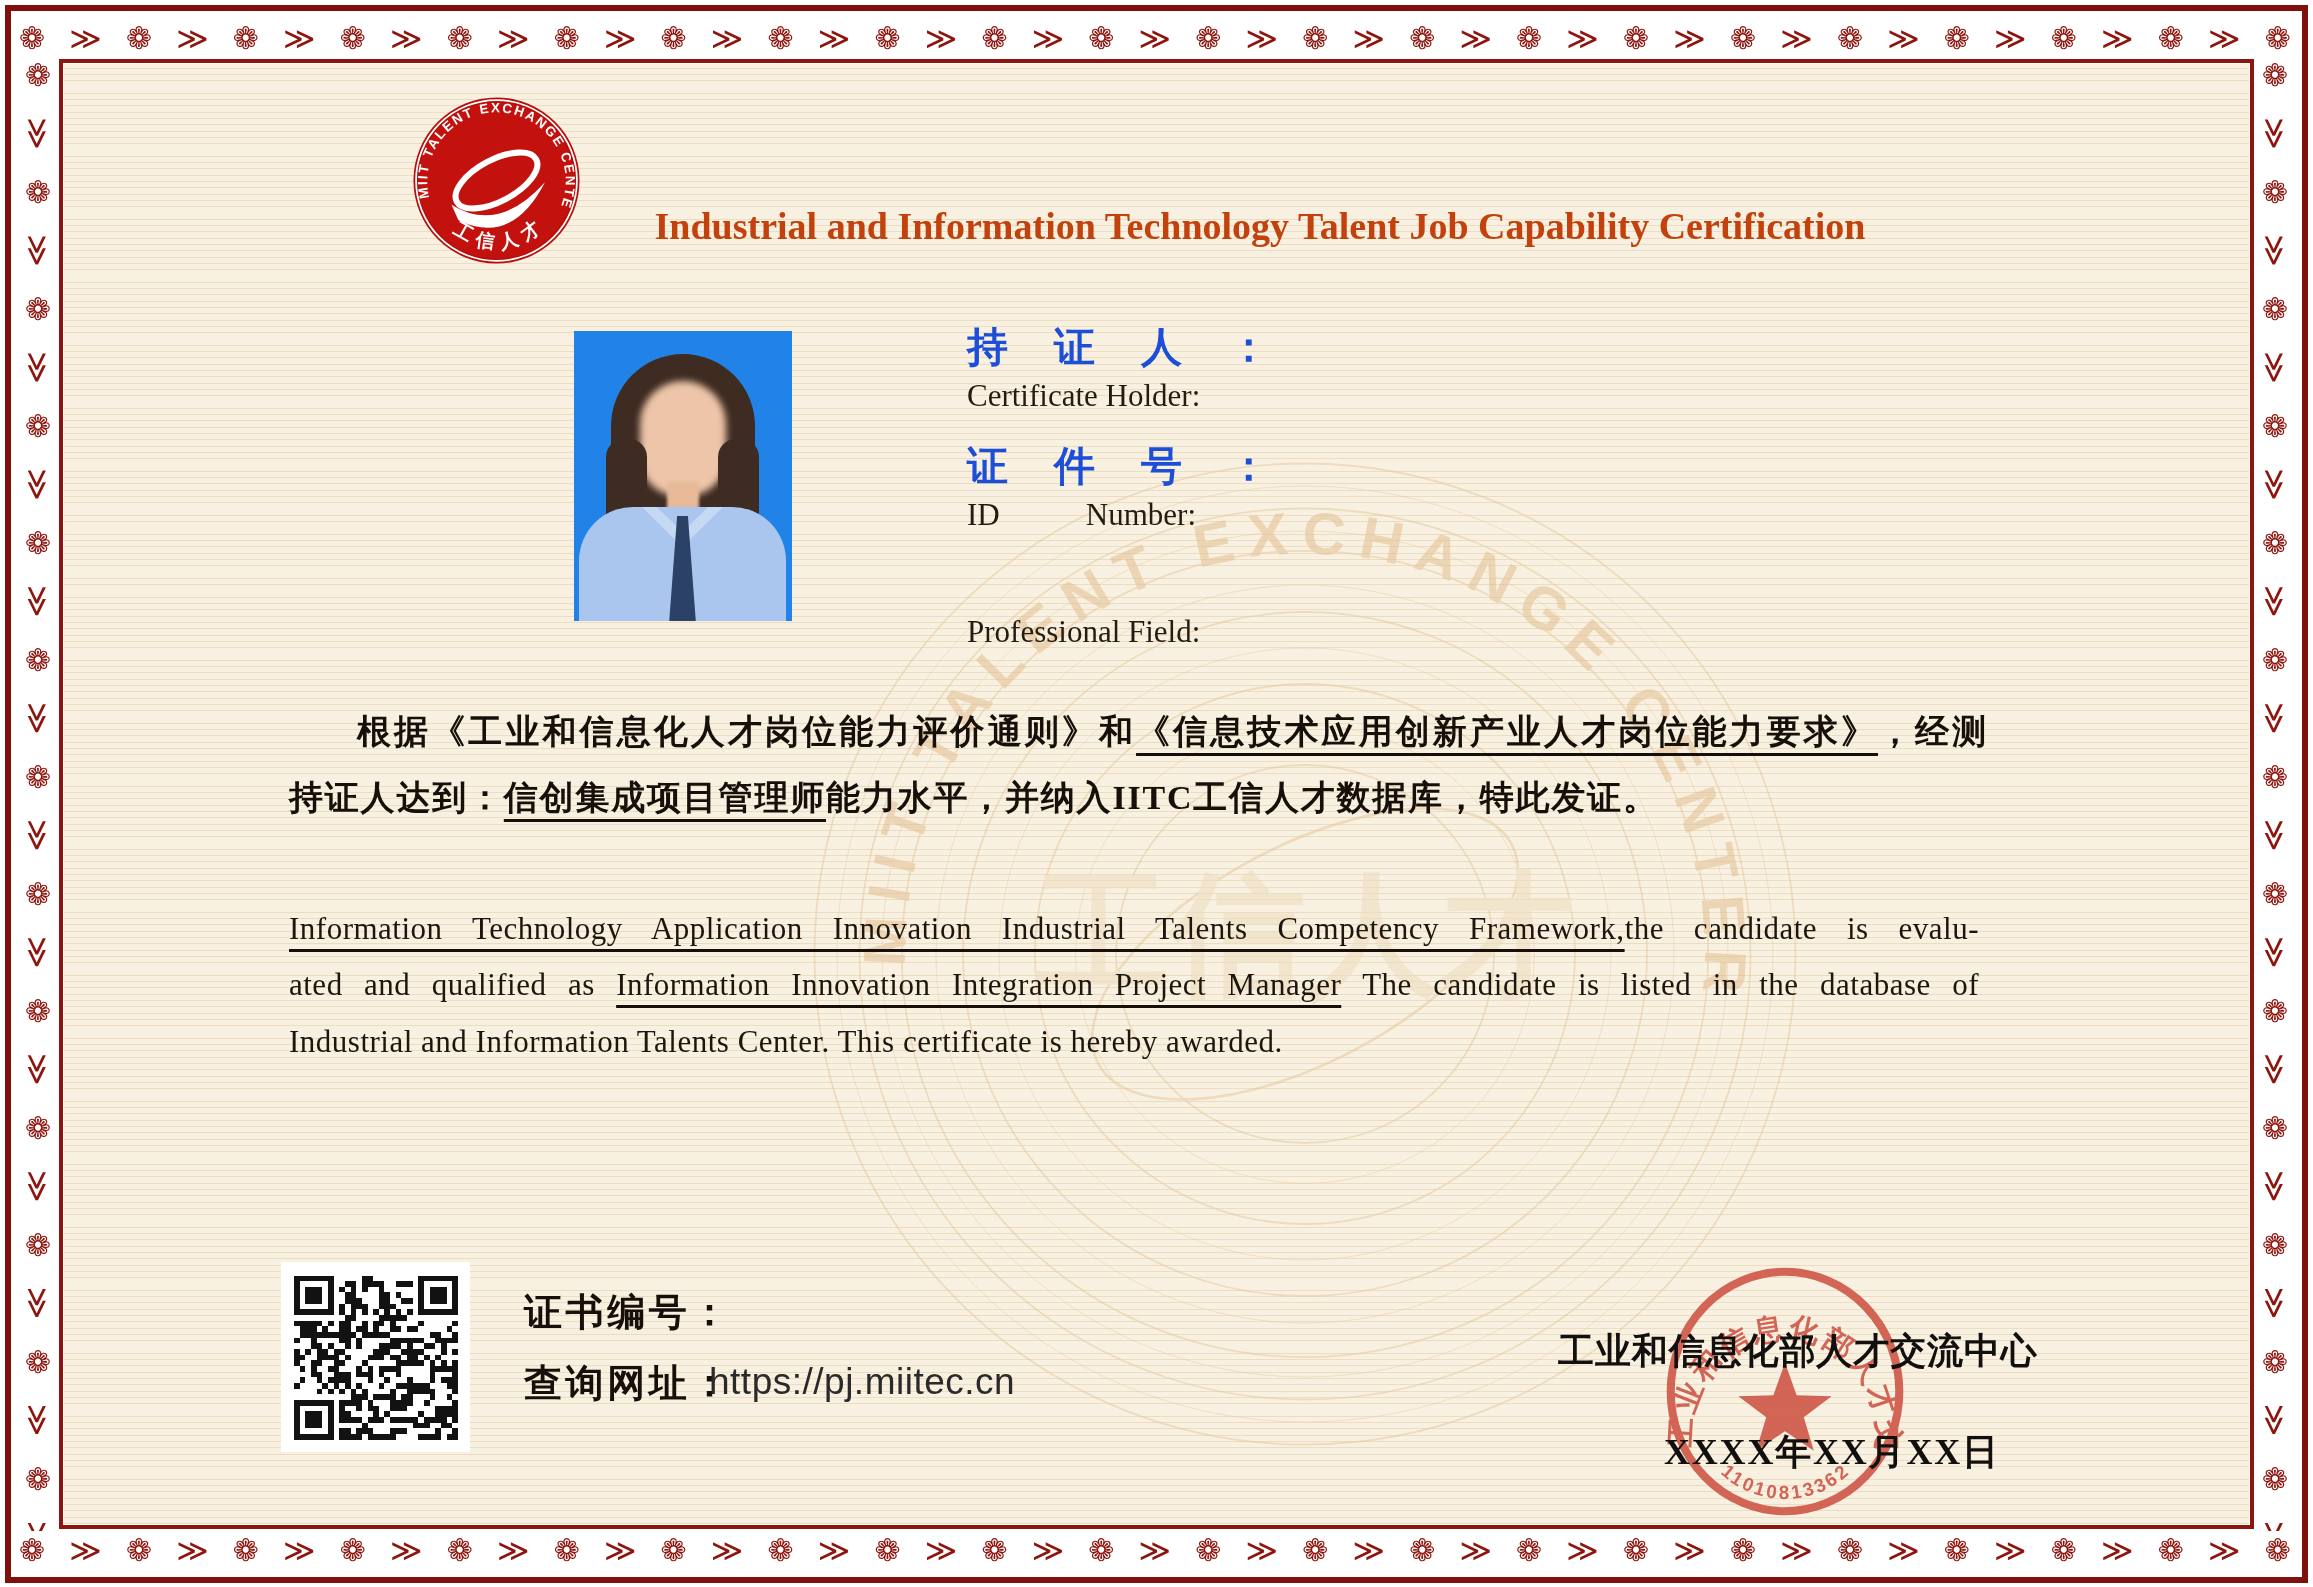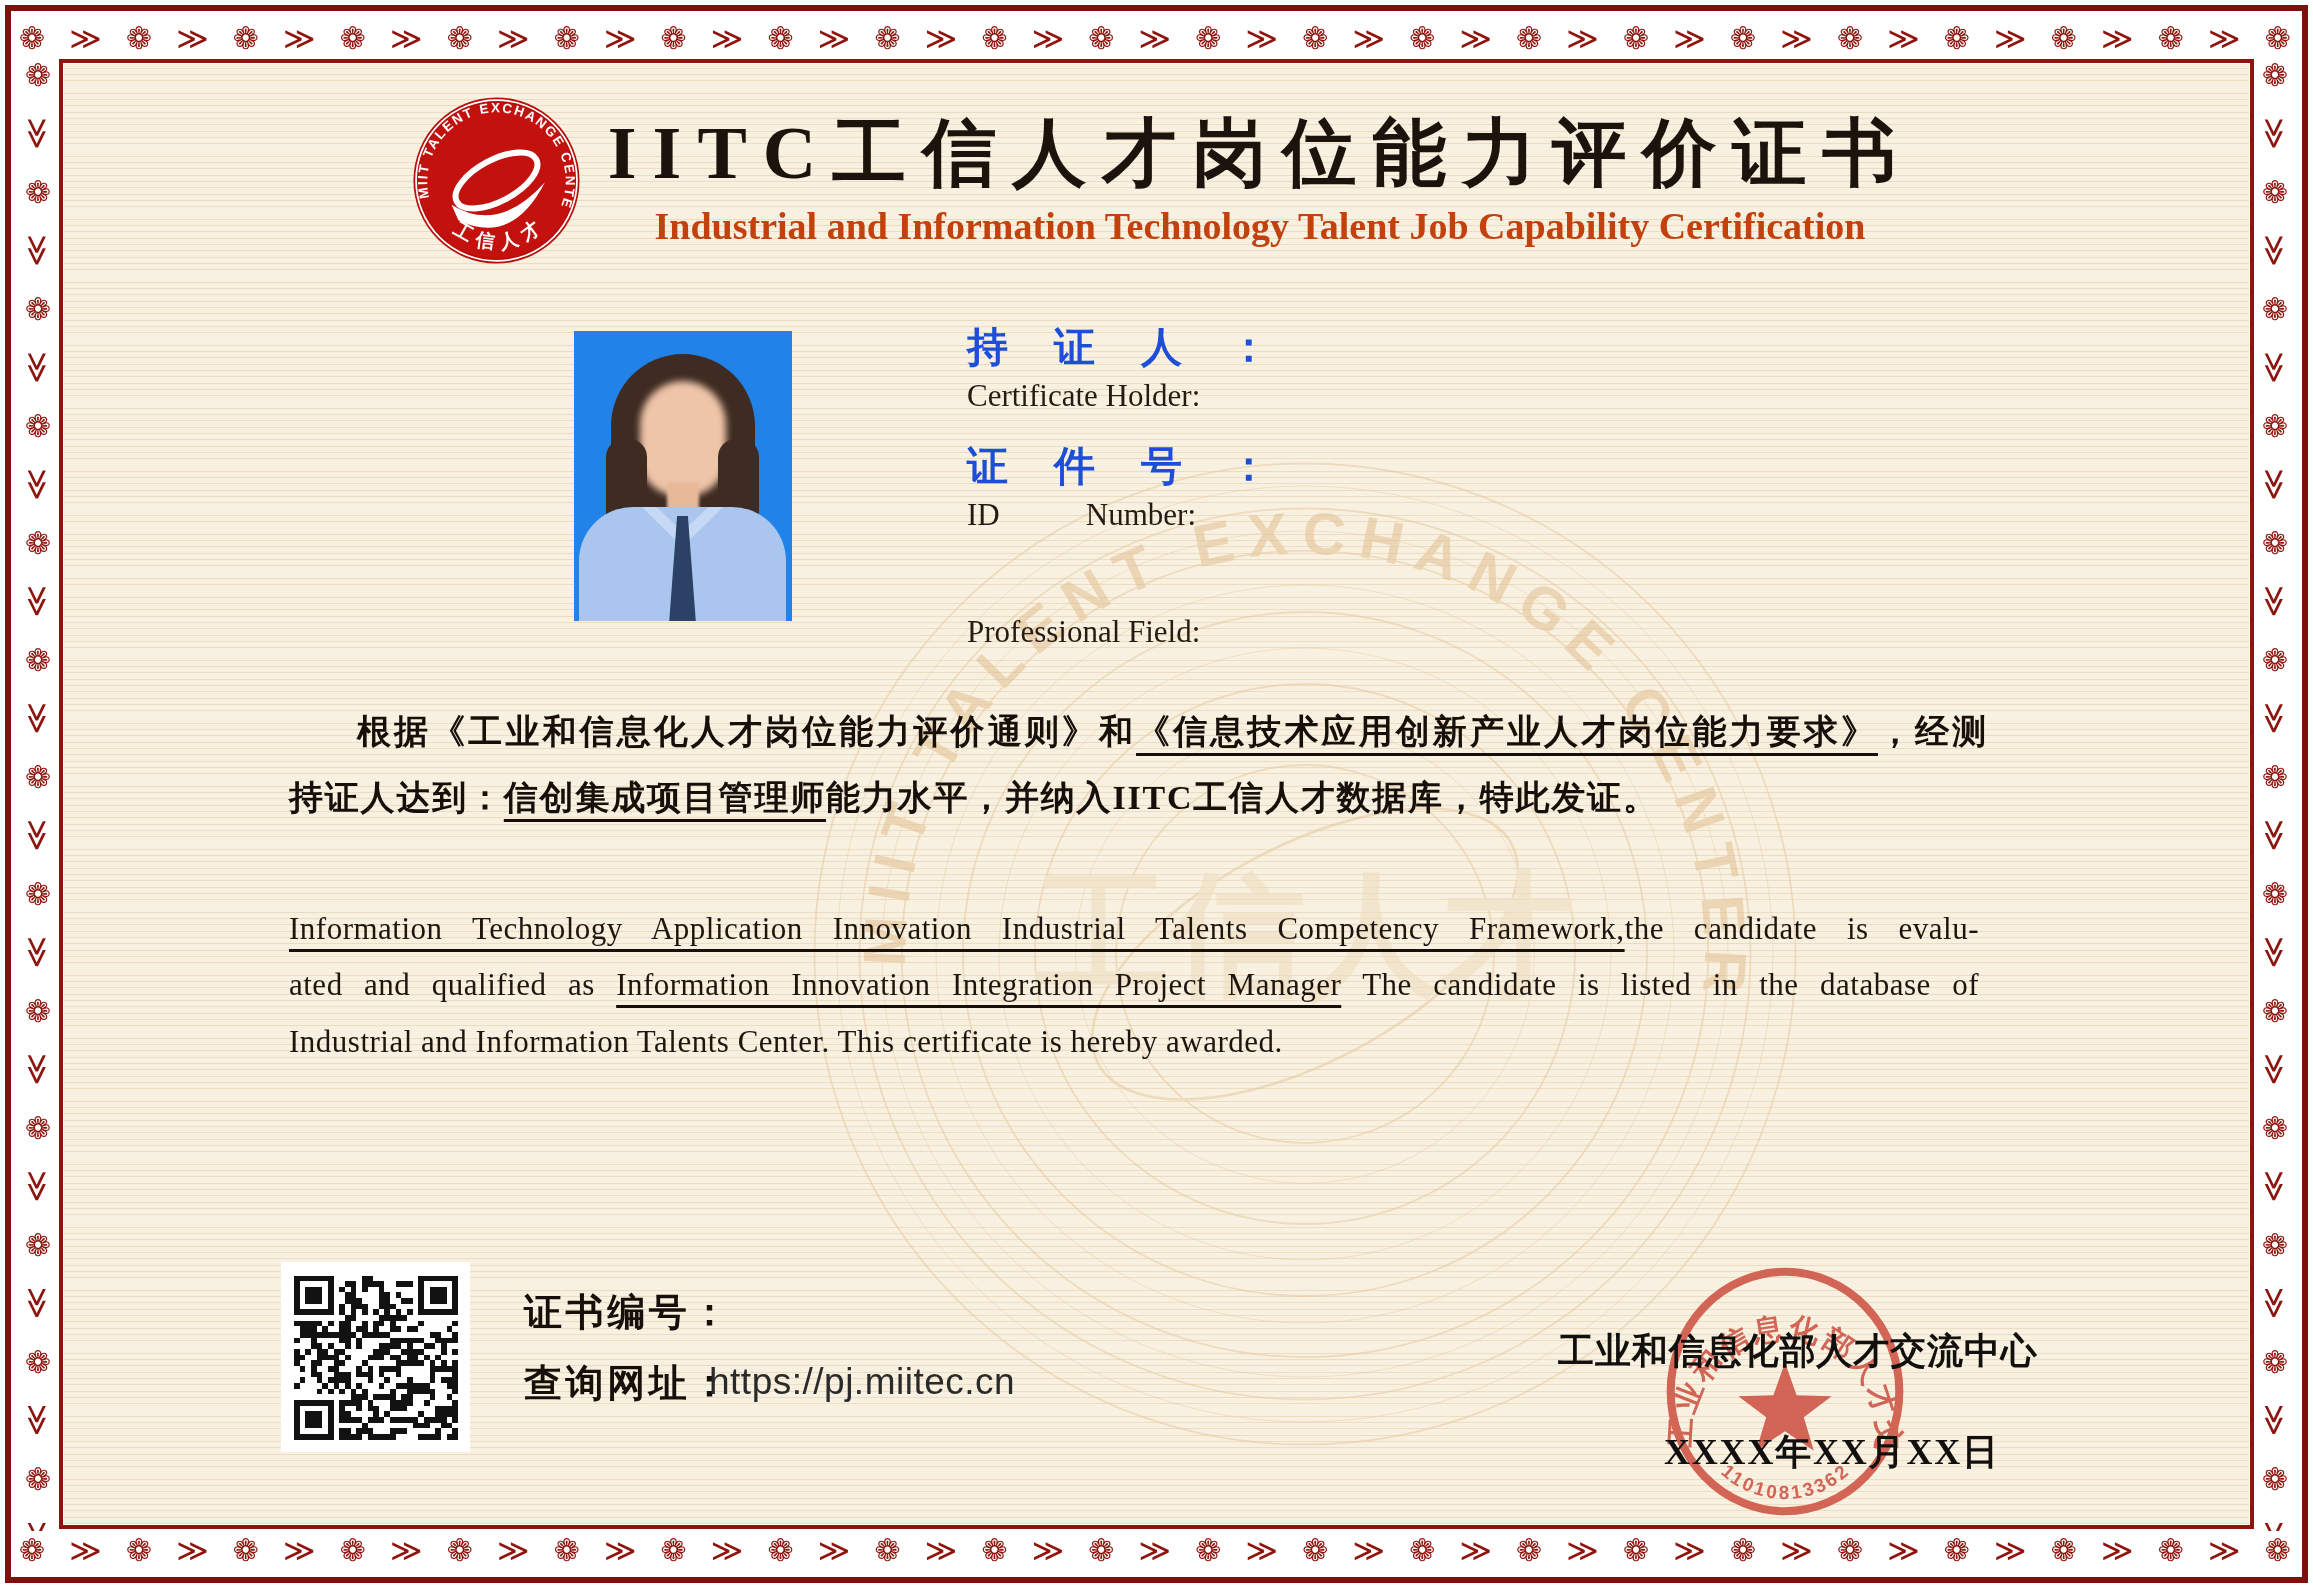--- a/index.html
+++ b/index.html
@@ -105,21 +105,20 @@
     <path id="logoArc" d="M -76 26 A 80 80 0 1 1 76 26" fill="none"></path>
     <text font-family="Liberation Sans,sans-serif" font-size="15.5" font-weight="bold" fill="#ffffff" letter-spacing="2.2">
       <textPath href="#logoArc" startOffset="2%">MIIT TALENT EXCHANGE CENTER</textPath>
     </text>
     <path id="logoBot" d="M -58 52 A 78 78 0 0 0 58 52" fill="none"></path>
     <text font-size="22" font-weight="bold" fill="#ffffff" letter-spacing="8">
       <textPath href="#logoBot" startOffset="8%">工信人才</textPath>
     </text>
   </svg>
 
-  <div class="abs title-cn content">IITC工信人才岗位能力评价证书</div>
   <div class="abs title-en content">Industrial and Information Technology Talent Job Capability Certification</div>
 
   <div class="abs photo content">
     <div class="hair"></div>
     <div class="face"></div>
     <div class="neck"></div>
     <div class="lockL"></div>
     <div class="lockR"></div>
     <div class="shirt"></div>
     <div class="collar"></div>

